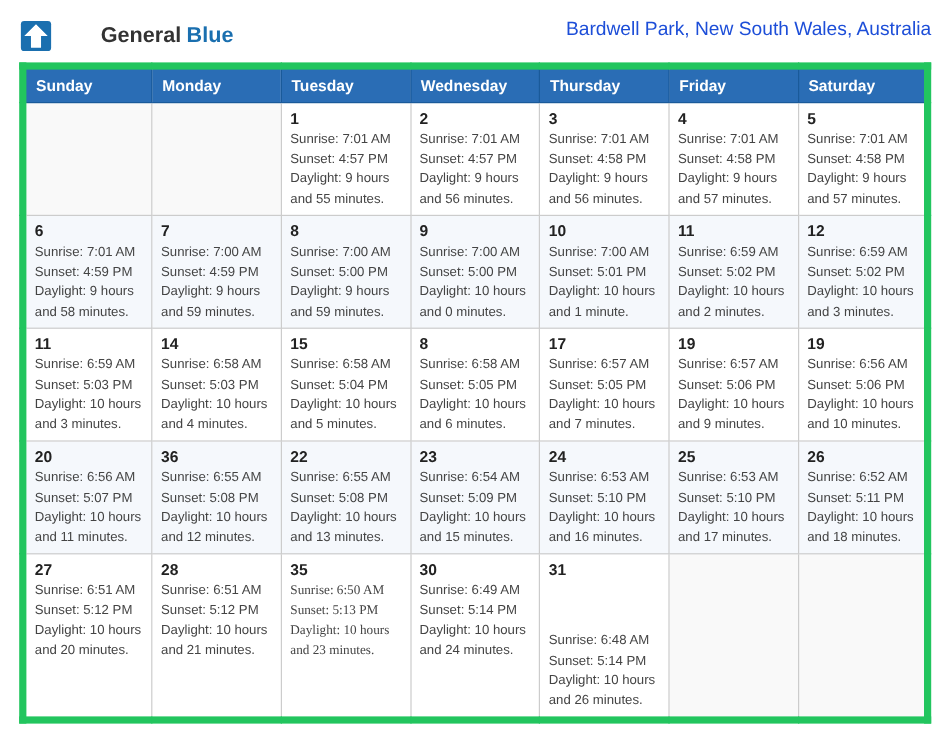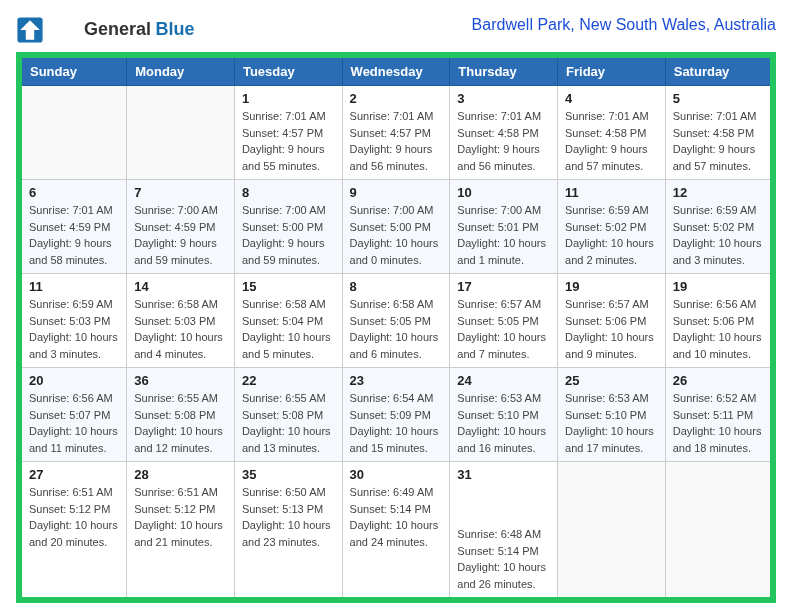--- a/index.html
+++ b/index.html
@@ -300,21 +300,21 @@
 Daylight: 10 hours and 20 minutes.</div>
         </td>
         <td>
           <span class="day-number">28</span>
           <div class="day-info" style="white-space: pre-line;">Sunrise: 6:51 AM
 Sunset: 5:12 PM
 Daylight: 10 hours and 21 minutes.</div>
         </td>
         <td>
           <span class="day-number">35</span>
-          <div class="day-info" style="white-space: pre-line;">Sunrise: 6:50 AM
+          <div class="day-info" style="white-space: pre-line; font-family: Liberation Serif, serif;">Sunrise: 6:50 AM
 Sunset: 5:13 PM
 Daylight: 10 hours and 23 minutes.</div>
         </td>
         <td>
           <span class="day-number">30</span>
           <div class="day-info" style="white-space: pre-line;">Sunrise: 6:49 AM
 Sunset: 5:14 PM
 Daylight: 10 hours and 24 minutes.</div>
         </td>
         <td>

